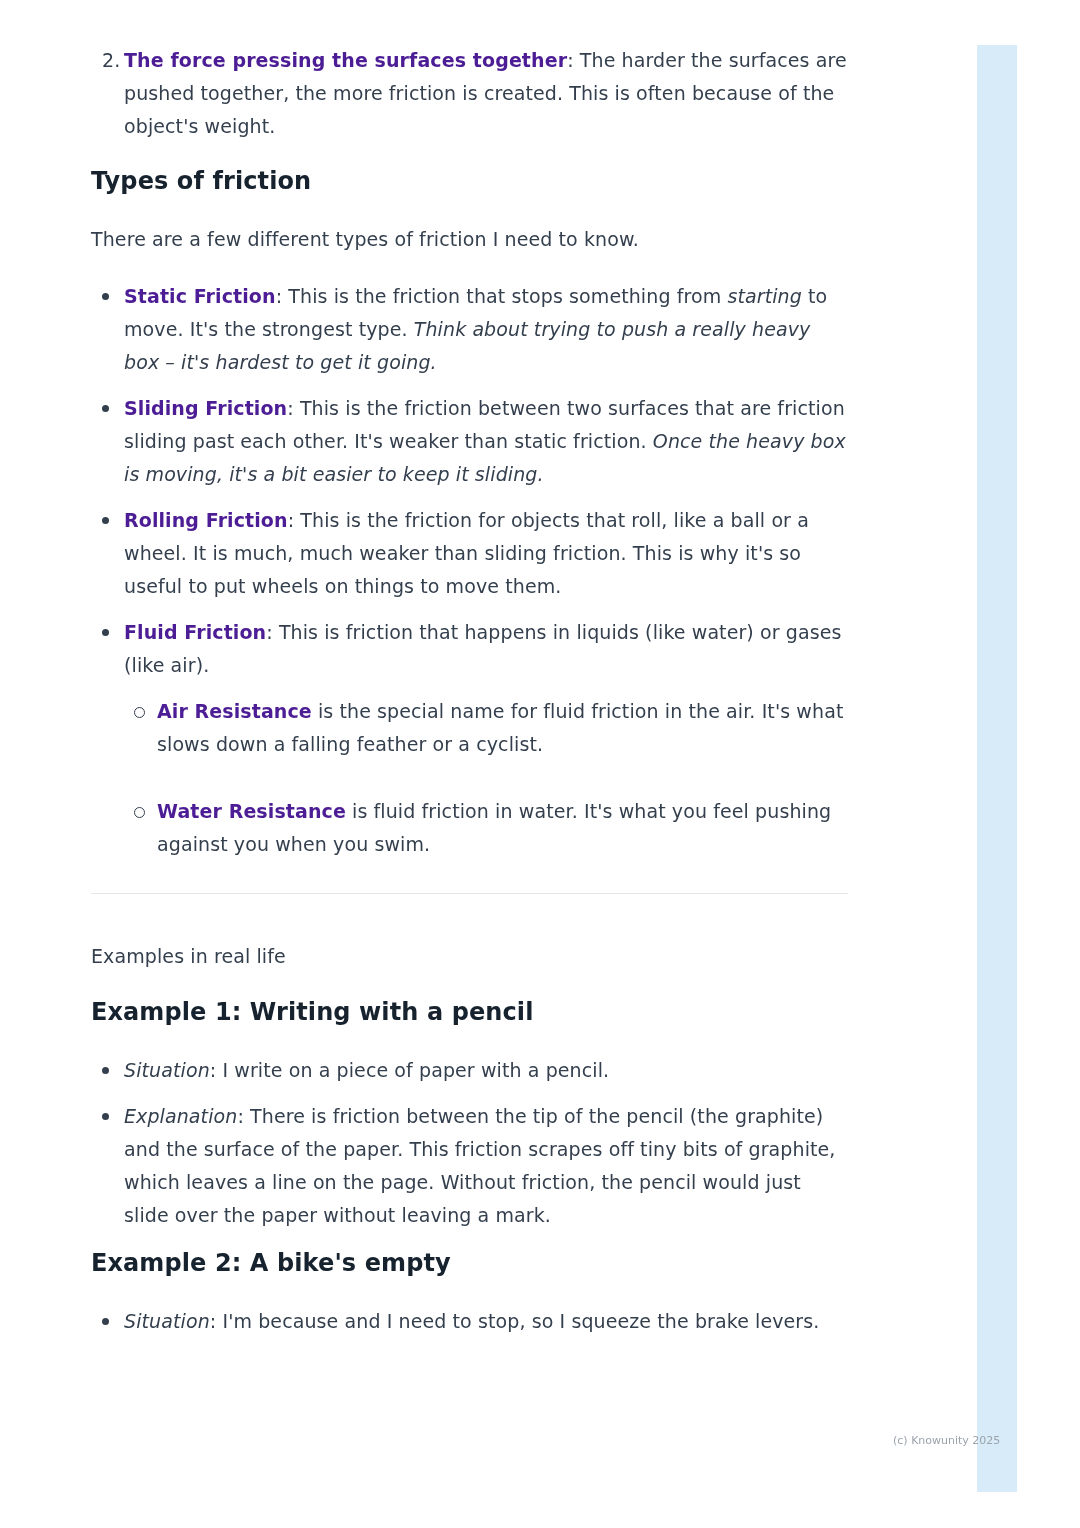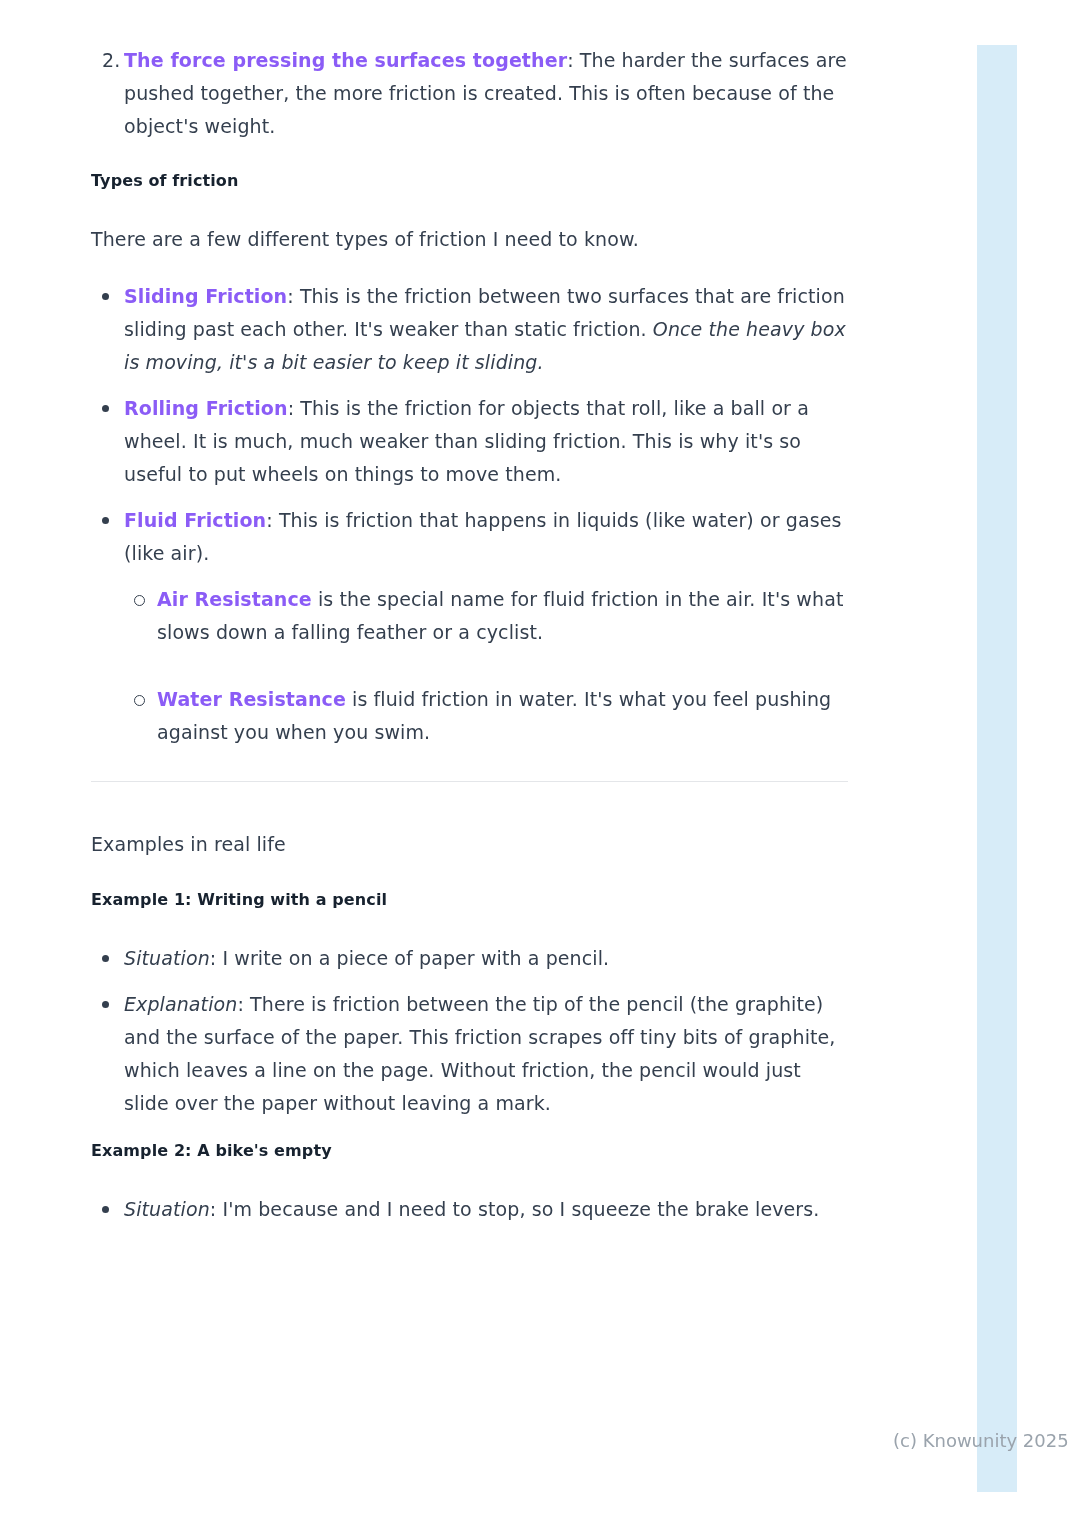--- a/index.html
+++ b/index.html
@@ -29,27 +29,27 @@
     position: absolute;
     left: 91px;
     top: 44px;
     width: 757px;
     font-size: 19px;
     line-height: 33px;
     letter-spacing: 0.1px;
     z-index: 2;
   }
 
-  strong { font-weight: 700; color: #8b5cf6; }
+  strong { font-weight: 700; color: #4c1d95; }
   em { font-style: italic; }
 
   .para { margin: 0 0 24px 0; }
 
   .section-heading {
-    font-size: 16px;
+    font-size: 24px;
     line-height: 30px;
     font-weight: 700;
     color: #17222f;
     margin: 16px 0 27px 0;
   }
 
   
   .num-item { display: flex; margin: 0 0 12px 0; }
   .num-marker { flex: 0 0 33px; width: 33px; padding-left: 11px; }
   .num-body { flex: 1; }
@@ -87,21 +87,21 @@
   .divider {
     border: none;
     border-top: 1px solid #e4e6e9;
     margin: 32px 0 46px 0;
   }
 
   .watermark {
     position: absolute;
     left: 893px;
     top: 1432px;
-    font-size: 18px;
+    font-size: 11px;
     line-height: 18px;
     color: #9aa3ac;
     z-index: 3;
     white-space: nowrap;
   }
 </style>
 </head>
 <body>
 
 <div class="page">
@@ -114,20 +114,21 @@
       <span class="num-marker">2.</span>
       <div class="num-body">
         <p class="para"><strong>The force pressing the surfaces together</strong><span>: The harder the surfaces are pushed together, the more friction is created. This is often because of the object's weight.</span></p>
       </div>
     </div>
 
     <h2 class="section-heading">Types of friction</h2>
     <p class="para">There are a few different types of friction I need to know.</p>
 
     <ul class="bullets">
+      <li><strong>Static Friction</strong><span>: This is the friction that stops something from </span><em>starting</em><span> to move. It's the strongest type. </span><em>Think about trying to push a really heavy box – it's hardest to get it going.</em></li>
 
       <li><strong>Sliding Friction</strong><span>: This is the friction between two surfaces that are friction sliding past each other. It's weaker than static friction. </span><em>Once the heavy box is moving, it's a bit easier to keep it sliding.</em></li>
 
       <li><strong>Rolling Friction</strong><span>: This is the friction for objects that roll, like a ball or a wheel. It is much, much weaker than sliding friction. This is why it's so useful to put wheels on things to move them.</span></li>
 
       <li><strong>Fluid Friction</strong><span>: This is friction that happens in liquids (like water) or gases (like air).</span>
         <ul class="bullets sub-list">
           <li><strong>Air Resistance</strong><span> is the special name for fluid friction in the air. It's what slows down a falling feather or a cyclist.</span></li>
           <li><strong>Water Resistance</strong><span> is fluid friction in water. It's what you feel pushing against you when you swim.</span></li>
         </ul>

